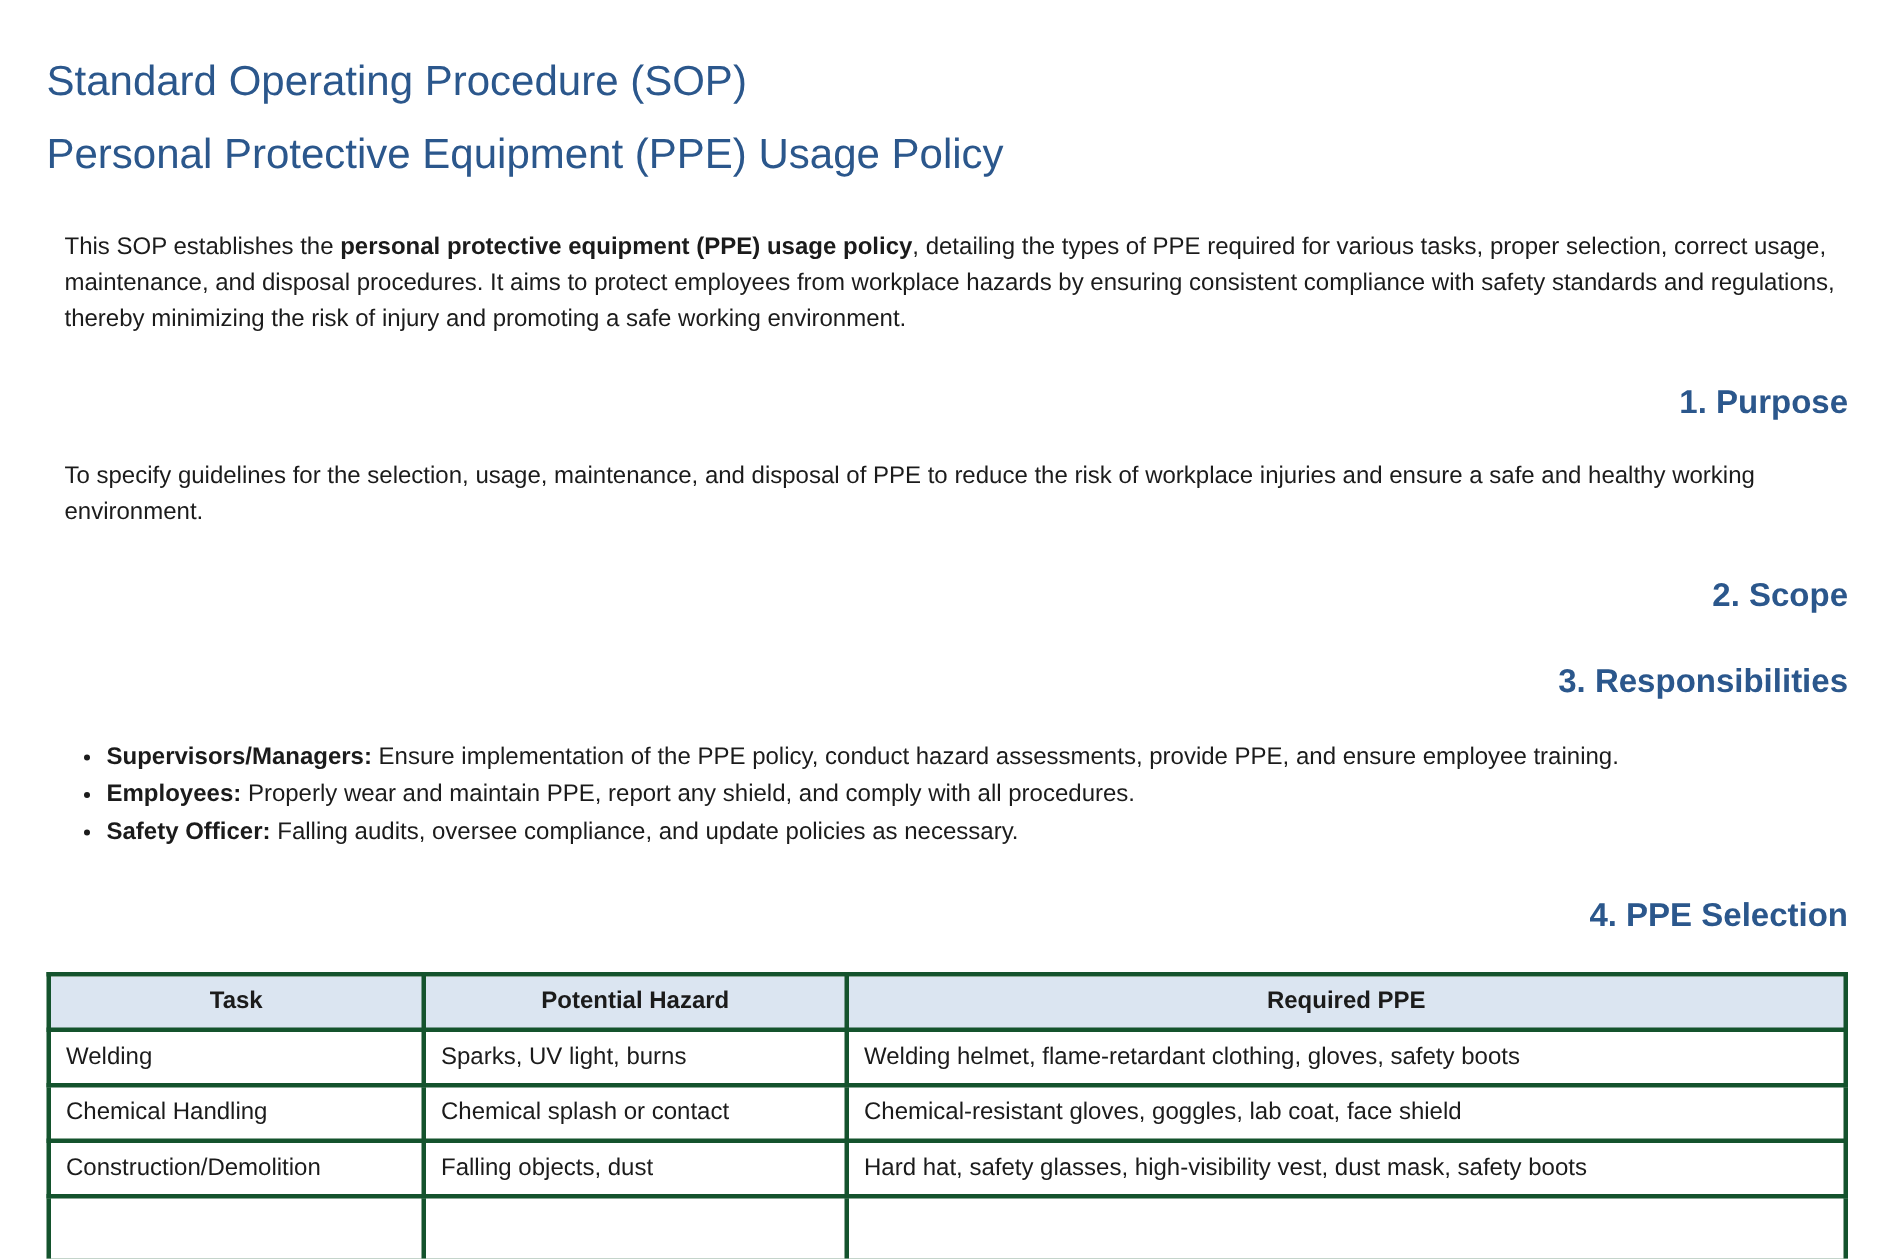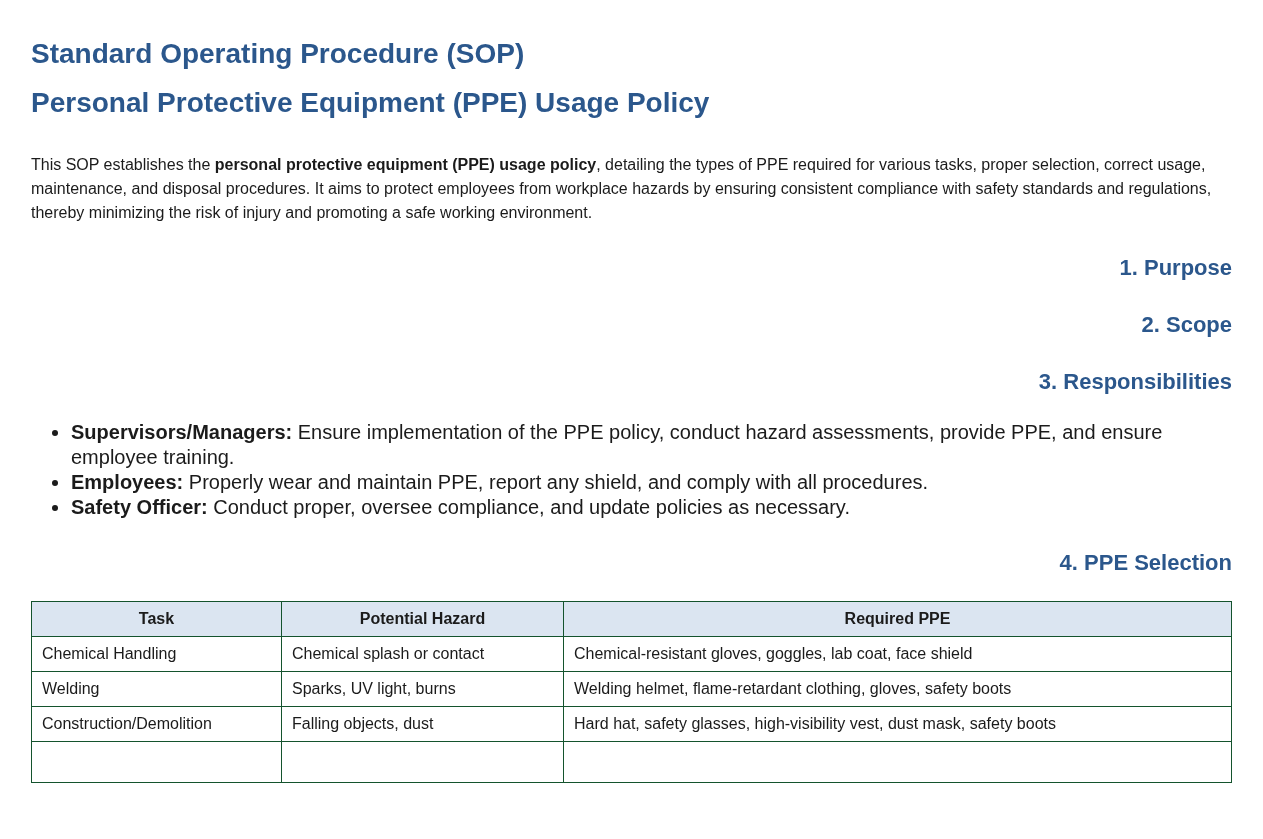--- a/index.html
+++ b/index.html
@@ -13,57 +13,57 @@
     overflow: hidden;
     font-family: "Liberation Sans", "DejaVu Sans", sans-serif;
     color: #1b1b1b;
   }
   .page {
     padding: 36px 31px 0 31px;
   }
   h1 {
     font-size: 28px;
     line-height: 36px;
-    font-weight: bold;
+    font-weight: normal;
     color: #2b578c;
     margin: 0 0 13px 0;
   }
   h1.subtitle {
     margin: 0 0 32px 0;
   }
   h2 {
     font-size: 22px;
     line-height: 29px;
     font-weight: bold;
     color: #2b578c;
     margin: 28px 0 24px 0;
     text-align: right;
   }
   p {
     font-size: 16px;
     line-height: 24px;
-    margin: 0 0 24px 0;
+    margin: 0 0 24px 12px;
   }
   ul {
     margin: 24px 0 24px 0;
     padding-left: 40px;
   }
   li {
-    font-size: 20px;
+    font-size: 16px;
     line-height: 25px;
   }
   table {
     border-collapse: collapse;
     width: 100%;
     margin-top: 17px;
     font-size: 16px;
     table-layout: fixed;
   }
   th, td {
-    border: 1px solid #14532d;
+    border: 3px solid #14532d;
     padding: 5px 10px;
     line-height: 24px;
     overflow: hidden;
     white-space: nowrap;
   }
   th {
     background: #dbe5f1;
     font-weight: bold;
     text-align: center;
   }
@@ -80,55 +80,56 @@
 <body>
 
 <div class="page">
 
   <h1>Standard Operating Procedure (SOP)</h1>
   <h1 class="subtitle">Personal Protective Equipment (PPE) Usage Policy</h1>
 
   <p><span>This SOP establishes the </span><strong>personal protective equipment (PPE) usage policy</strong><span>, detailing the types of PPE required for various tasks, proper selection, correct usage, maintenance, and disposal procedures. It aims to protect employees from workplace hazards by ensuring consistent compliance with safety standards and regulations, thereby minimizing the risk of injury and promoting a safe working environment.</span></p>
 
   <h2>1. Purpose</h2>
+  <p>To specify guidelines for the selection, usage, maintenance, and disposal of PPE to reduce the risk of workplace injuries and ensure a safe and healthy working environment.</p>
 
   <h2>2. Scope</h2>
 
   <h2>3. Responsibilities</h2>
   <ul>
     <li><strong>Supervisors/Managers:</strong><span> Ensure implementation of the PPE policy, conduct hazard assessments, provide PPE, and ensure employee training.</span></li>
     <li><strong>Employees:</strong><span> Properly wear and maintain PPE, report any shield, and comply with all procedures.</span></li>
-    <li><strong>Safety Officer:</strong><span> Conduct proper, oversee compliance, and update policies as necessary.</span></li>
+    <li><strong>Safety Officer:</strong><span> Falling audits, oversee compliance, and update policies as necessary.</span></li>
   </ul>
 
   <h2>4. PPE Selection</h2>
 
   <table>
     <colgroup>
       <col class="c1">
         <col class="c2">
         <col class="c3">
     </colgroup>
     <thead>
       <tr>
         <th>Task</th>
         <th>Potential Hazard</th>
         <th>Required PPE</th>
       </tr>
     </thead>
     <tbody>
       <tr>
+        <td>Welding</td>
+        <td>Sparks, UV light, burns</td>
+        <td>Welding helmet, flame-retardant clothing, gloves, safety boots</td>
+      </tr>
+      <tr>
         <td>Chemical Handling</td>
         <td>Chemical splash or contact</td>
         <td>Chemical-resistant gloves, goggles, lab coat, face shield</td>
-      </tr>
-      <tr>
-        <td>Welding</td>
-        <td>Sparks, UV light, burns</td>
-        <td>Welding helmet, flame-retardant clothing, gloves, safety boots</td>
       </tr>
       <tr>
         <td>Construction/Demolition</td>
         <td>Falling objects, dust</td>
         <td>Hard hat, safety glasses, high-visibility vest, dust mask, safety boots</td>
       </tr>
       <tr class="partial-row">
         <td></td>
         <td></td>
         <td></td>

